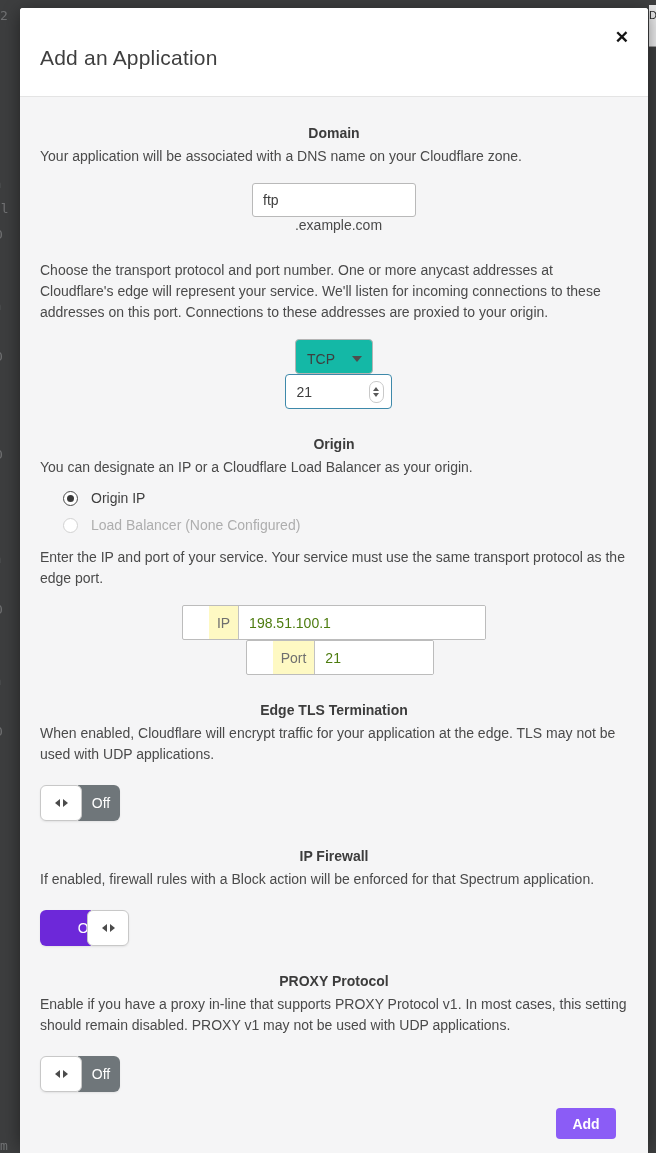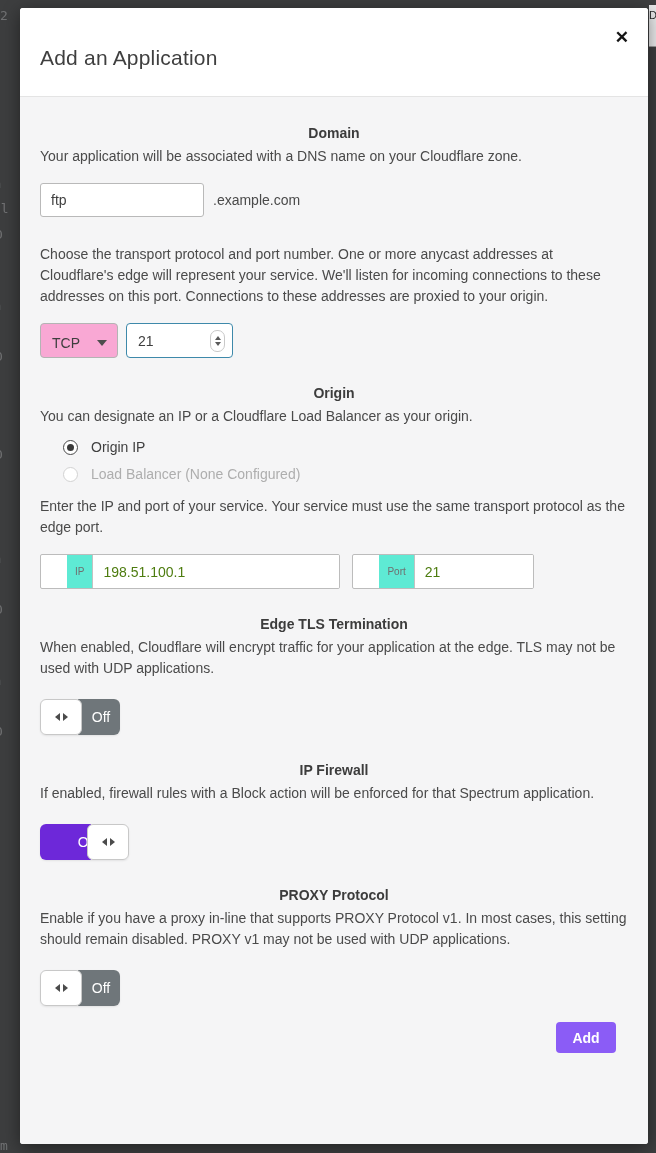--- a/index.html
+++ b/index.html
@@ -53,28 +53,28 @@
   section { margin-bottom: 27px; }
   .sec-label { font-size: 14px; font-weight: 700; color: #3c3c3c; margin-bottom: 5px; text-align: center; }
   .sec-desc { font-size: 14px; color: #4a4a4a; line-height: 21px; margin-bottom: 16px; max-width: 590px; }
 
   
   .text-input {
     height: 34px; border: 1px solid #b9b9b9; border-radius: 3px;
     background: #fff; font-family: inherit; font-size: 14px; color: #3e3e3e;
     padding: 0 10px; outline: none;
   }
-  .inline-row { display: flex; align-items: center; }
+  .inline-row { display: flex; align-items: center; flex-direction: column; }
   .domain-input { width: 164px; }
   .suffix { font-size: 14px; color: #4a4a4a; margin-left: 9px; }
 
   
   .select {
     width: 78px; height: 35px; border: 1px solid #b4b4b4; border-radius: 4px;
-    background: #f9a8d4; display: flex; align-items: center; justify-content: space-between;
+    background: #14b8a6; display: flex; align-items: center; justify-content: space-between;
     padding: 4px 10px 0 11px; font-size: 14px; color: #3e3e3e; cursor: pointer;
   }
   .chev-down {
     width: 0; height: 0; border-left: 5px solid transparent;
     border-right: 5px solid transparent; border-top: 6px solid #4d4d4d;
   }
 
   
   .numwrap {
     position: relative; margin-left: 8px; width: 107px; height: 35px;
@@ -109,22 +109,22 @@
   .radio-row.disabled { cursor: default; }
   .radio-row.disabled .radio-label { color: #aeaeae; }
   .radio-group { margin-bottom: 14px; }
 
   
   .addon-group {
     display: inline-flex; height: 35px; border: 1px solid #bcbcbc; border-radius: 2px;
     background: #fff; overflow: hidden; vertical-align: top;
   }
   .addon {
-    background: #5eead4; border-right: 1px solid #c2c2c2; color: #6f6f6f;
-    font-size: 10px; display: flex; align-items: center; padding: 0 8px; margin-left: 26px;
+    background: #fef9c3; border-right: 1px solid #c2c2c2; color: #6f6f6f;
+    font-size: 14px; display: flex; align-items: center; padding: 0 8px; margin-left: 26px;
   }
   .addon-group input {
     border: 0; outline: none; font-family: inherit; font-size: 14px; color: #4d7c0f;
     padding: 0 10px; background: #fff;
   }
   .ip-group input { width: 246px; }
   .port-group { margin-left: 12px; }
   .port-group input { width: 118px; }
 
   

